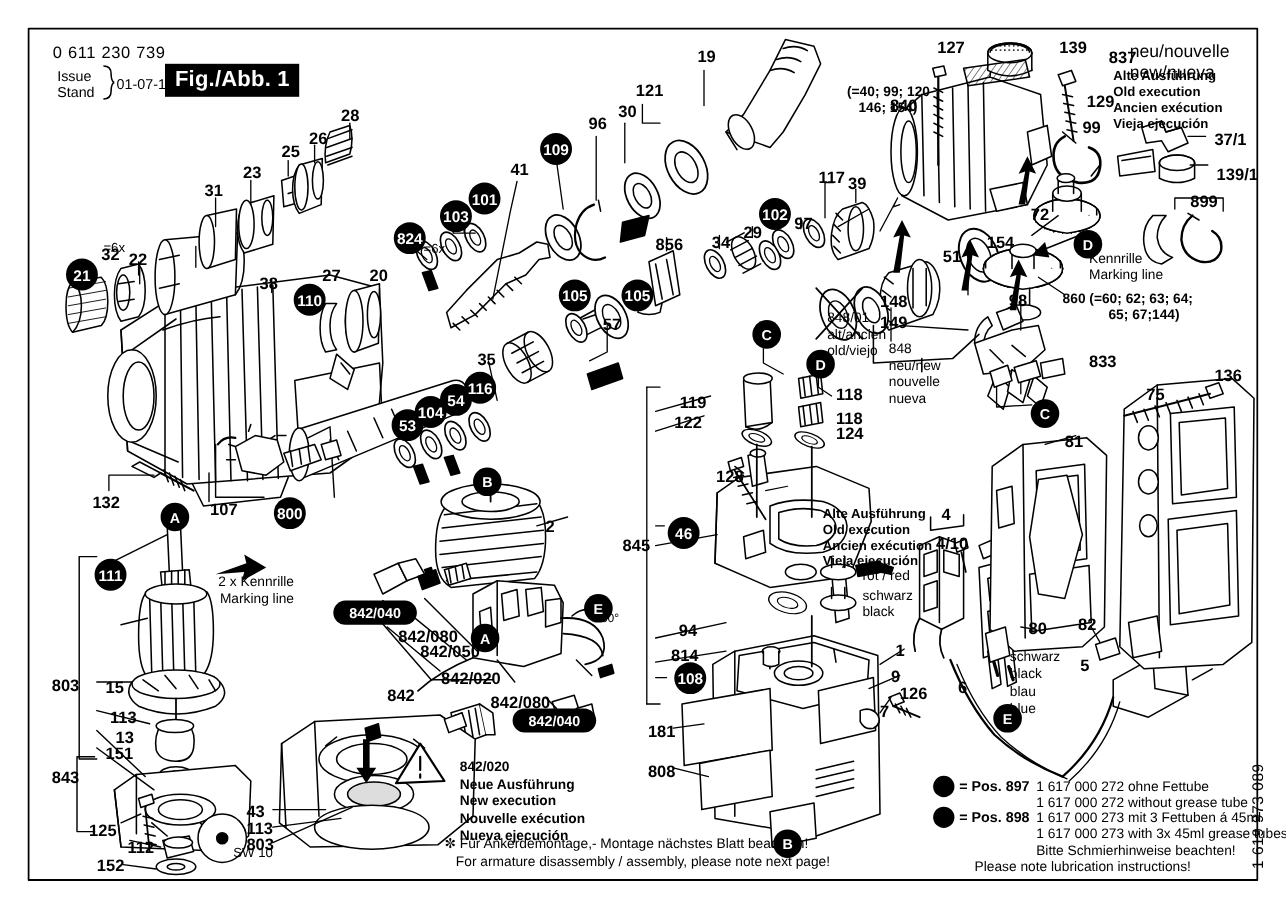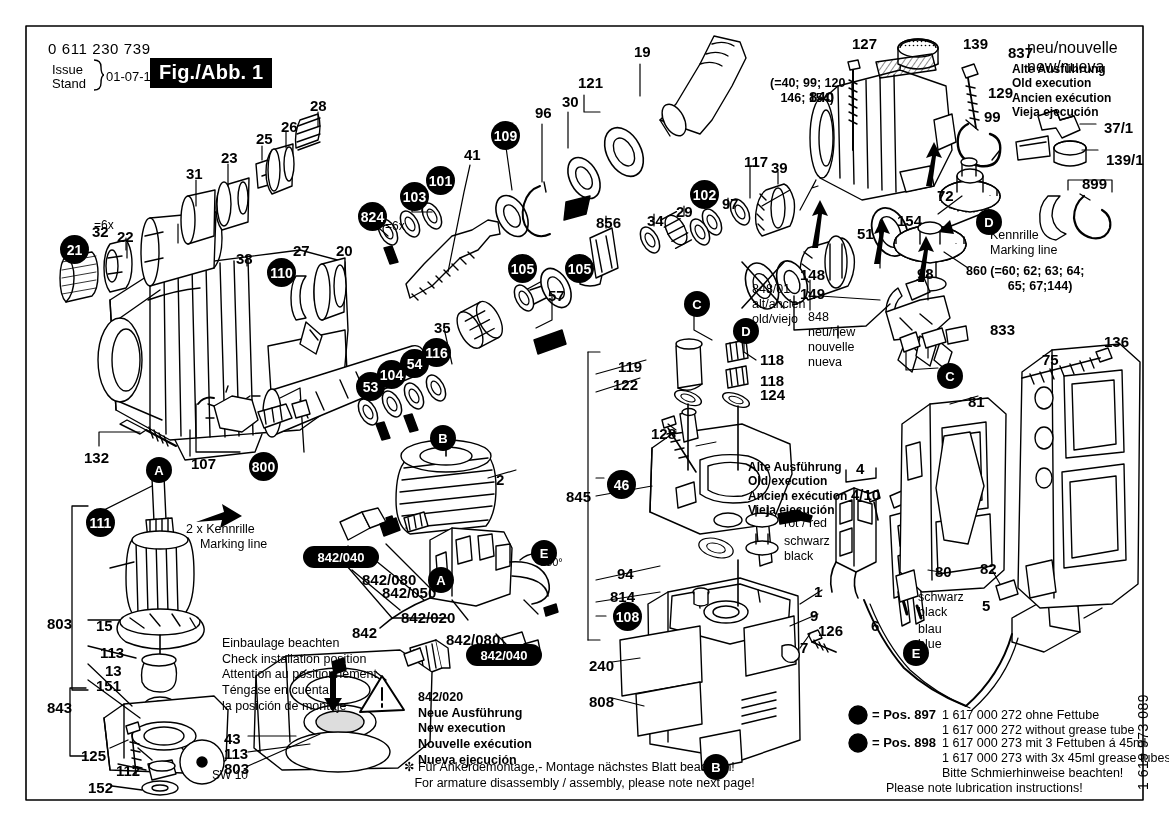--- a/index.html
+++ b/index.html
@@ -800,27 +800,22 @@
 Ancien exécution
 Vieja ejecución</div>
   <div class="txt" style="left:784px;top:516px;">rot / red</div>
   <div class="txt" style="left:784px;top:534px;line-height:1.2;">schwarz
 black</div>
   <div class="txt" style="left:918px;top:590px;line-height:1.2;">schwarz
 black</div>
   <div class="txt" style="left:918px;top:622px;line-height:1.2;">blau
 blue</div>
 
-  <div class="txt" style="left:186px;top:522px;line-height:1.2;">2 x Kennrille
+  <div class="txt" style="left:186px;top:522px;line-height:1.2;text-align:right;">2 x Kennrille
     Marking line</div>
-  <div class="txt" style="left:222px;top:636px;line-height:1.25;">Einbaulage beachten
-Check installation position
-Attention au positionnement
-Téngase en cuenta
-la posición de montaje</div>
   <div class="txt txt-b" style="left:418px;top:690px;line-height:1.25;">842/020
 Neue Ausführung
 New execution
 Nouvelle exécution
 Nueva ejecución</div>
   <div class="txt" style="left:404px;top:760px;line-height:1.25;">✼ Für Ankerdemontage,- Montage nächstes Blatt beachten!
    For armature disassembly / assembly, please note next page!</div>
 
   <div class="txt" style="left:212px;top:768px;font-size:12px;">SW 10</div>
   <div class="txt" style="left:94px;top:218px;font-size:12px;">=6x</div>
@@ -900,21 +895,21 @@
       <div class="lbl num" style="left: 224px; top: 731px;">43</div>
       <div class="lbl num" style="left: 224px; top: 746px;">113</div>
       <div class="lbl num" style="left: 224px; top: 761px;">803</div>
       <div class="lbl num" style="left: 352px; top: 625px;">842</div>
       <div class="lbl num" style="left: 401px; top: 610px;">842/020</div>
       <div class="lbl num" style="left: 382px; top: 585px;">842/050</div>
       <div class="lbl num" style="left: 362px; top: 572px;">842/080</div>
       <div class="lbl num" style="left: 446px; top: 632px;">842/080</div>
       <div class="lbl num" style="left: 617px; top: 566px;">94</div>
       <div class="lbl num" style="left: 610px; top: 589px;">814</div>
-      <div class="lbl num" style="left: 589px; top: 658px;">240</div>
+      <div class="lbl num" style="left: 589px; top: 658px;">181</div>
       <div class="lbl num" style="left: 589px; top: 694px;">808</div>
       <div class="lbl num" style="left: 814px; top: 584px;">1</div>
       <div class="lbl num" style="left: 810px; top: 608px;">9</div>
       <div class="lbl num" style="left: 800px; top: 640px;">7</div>
       <div class="lbl num" style="left: 818px; top: 623px;">126</div>
       <div class="lbl num" style="left: 856px; top: 461px;">4</div>
       <div class="lbl num" style="left: 851px; top: 487px;">4/10</div>
       <div class="lbl num" style="left: 935px; top: 564px;">80</div>
       <div class="lbl num" style="left: 968px; top: 394px;">81</div>
       <div class="lbl num" style="left: 980px; top: 561px;">82</div>

